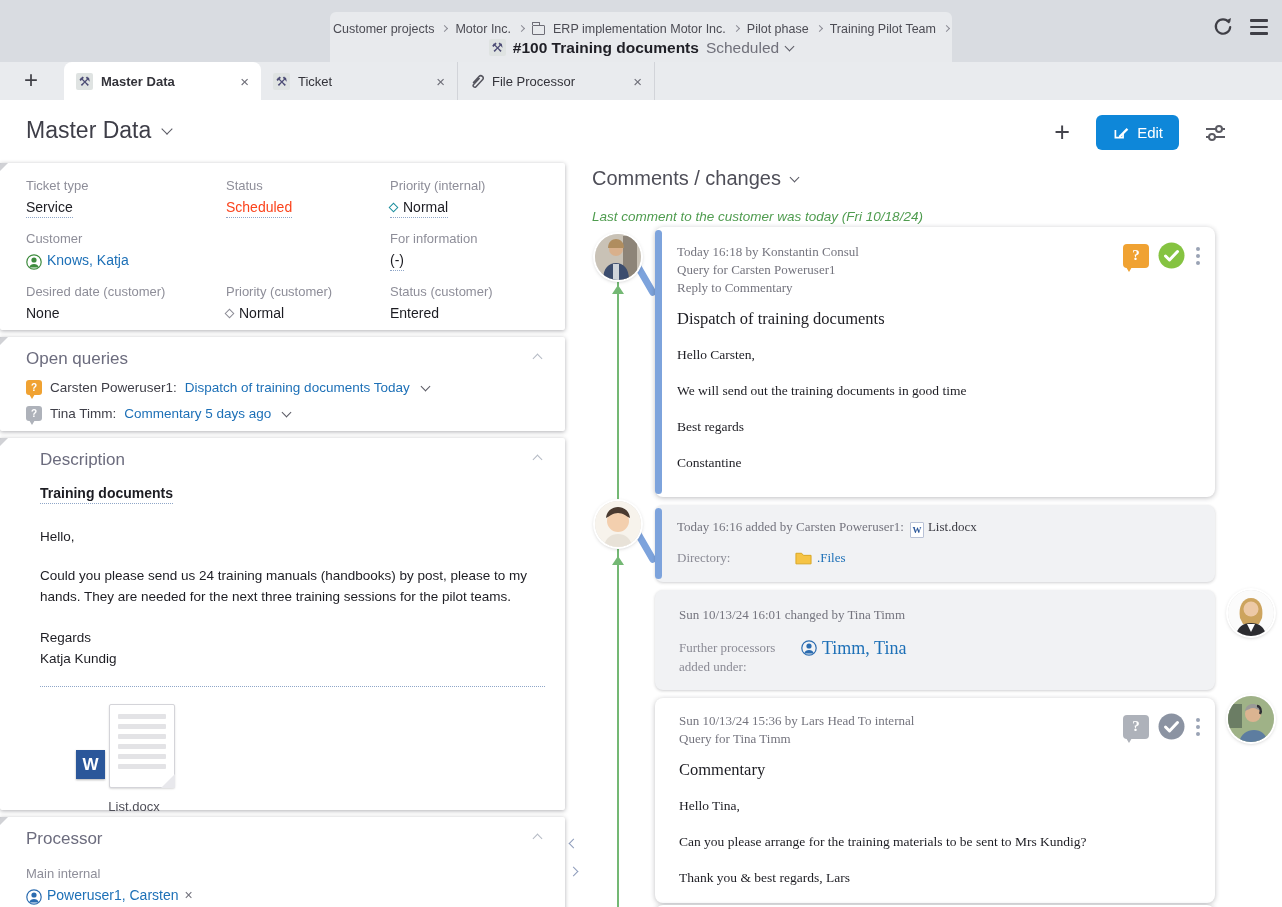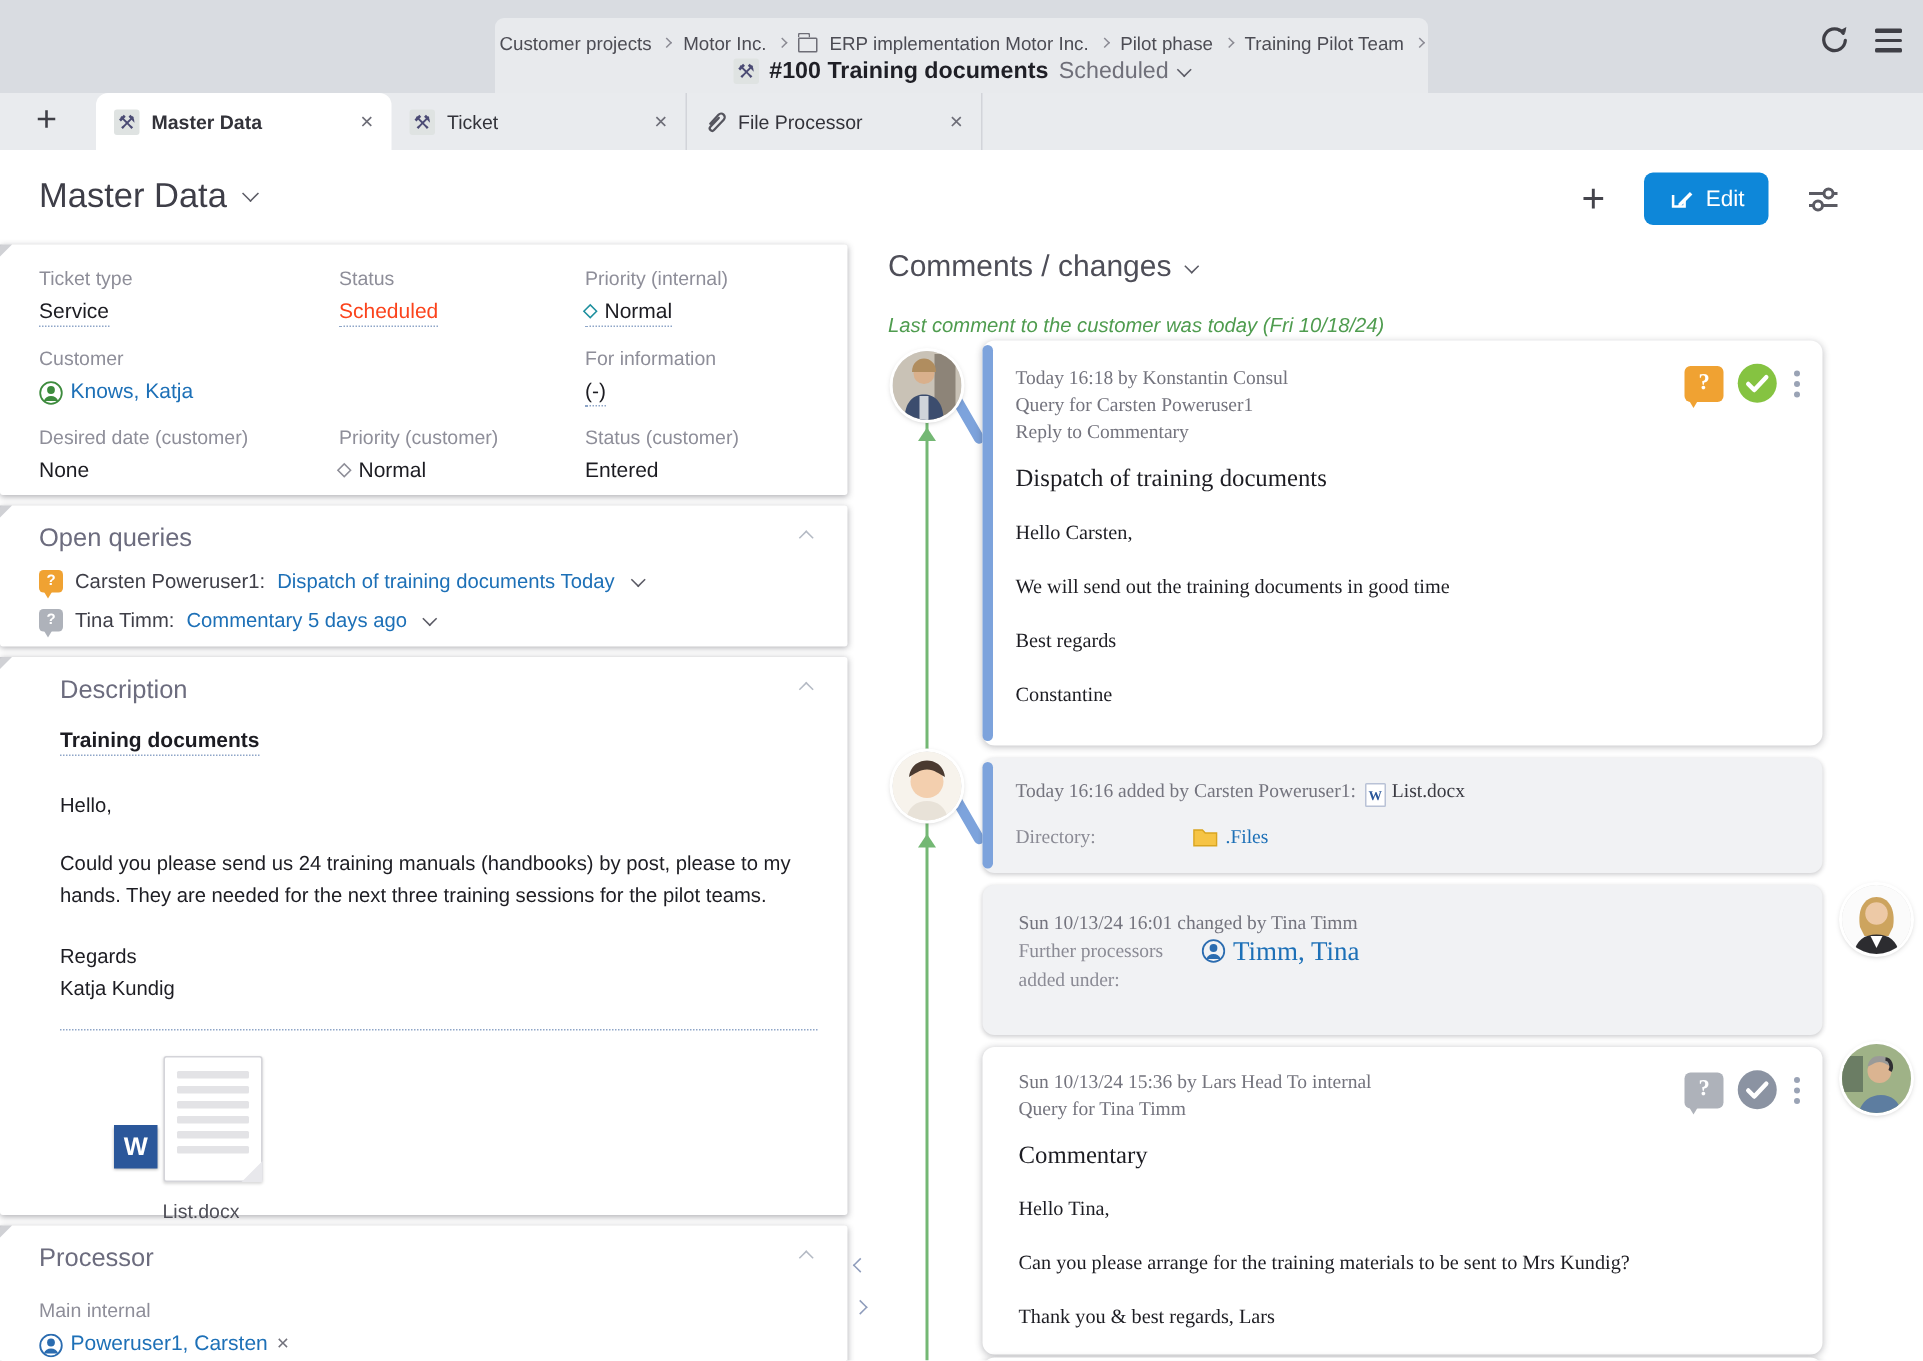--- a/index.html
+++ b/index.html
@@ -427,21 +427,21 @@
     <span class="dir-lbl">Directory:</span>
     <svg width="17" height="14" viewBox="0 0 18 14" style="margin-right:5px">
       <path d="M1 2 h6 l2 2.2 h8 v9 h-16 z" fill="#f6c445" stroke="#d9a520" stroke-width="1"></path>
     </svg>
     <span class="link" style="font-size:13px">.Files</span>
   </div>
 </div>
 
 <div class="ccard cardC gray">
   <div class="cmeta">Sun 10/13/24 16:01 changed by Tina Timm</div>
-  <div style="display:flex;">
+  <div style="display:flex;margin-top:14px">
     <span class="fp-lbl">Further processors added under:</span>
     <span class="rowflex" style="align-items:flex-start">
       <svg class="picon" width="16" height="16" viewBox="0 0 16 16">
         <circle cx="8" cy="8" r="7.2" fill="none" stroke="#2b6cb0" stroke-width="1.2"></circle>
         <circle cx="8" cy="6" r="2.6" fill="#2b6cb0"></circle>
         <path d="M3.2 13.4c.8-2.4 2.6-3.4 4.8-3.4s4 1 4.8 3.4z" fill="#2b6cb0"></path>
       </svg>
       <span class="link" style="font-size:18px">Timm, Tina</span>
     </span>
   </div>

